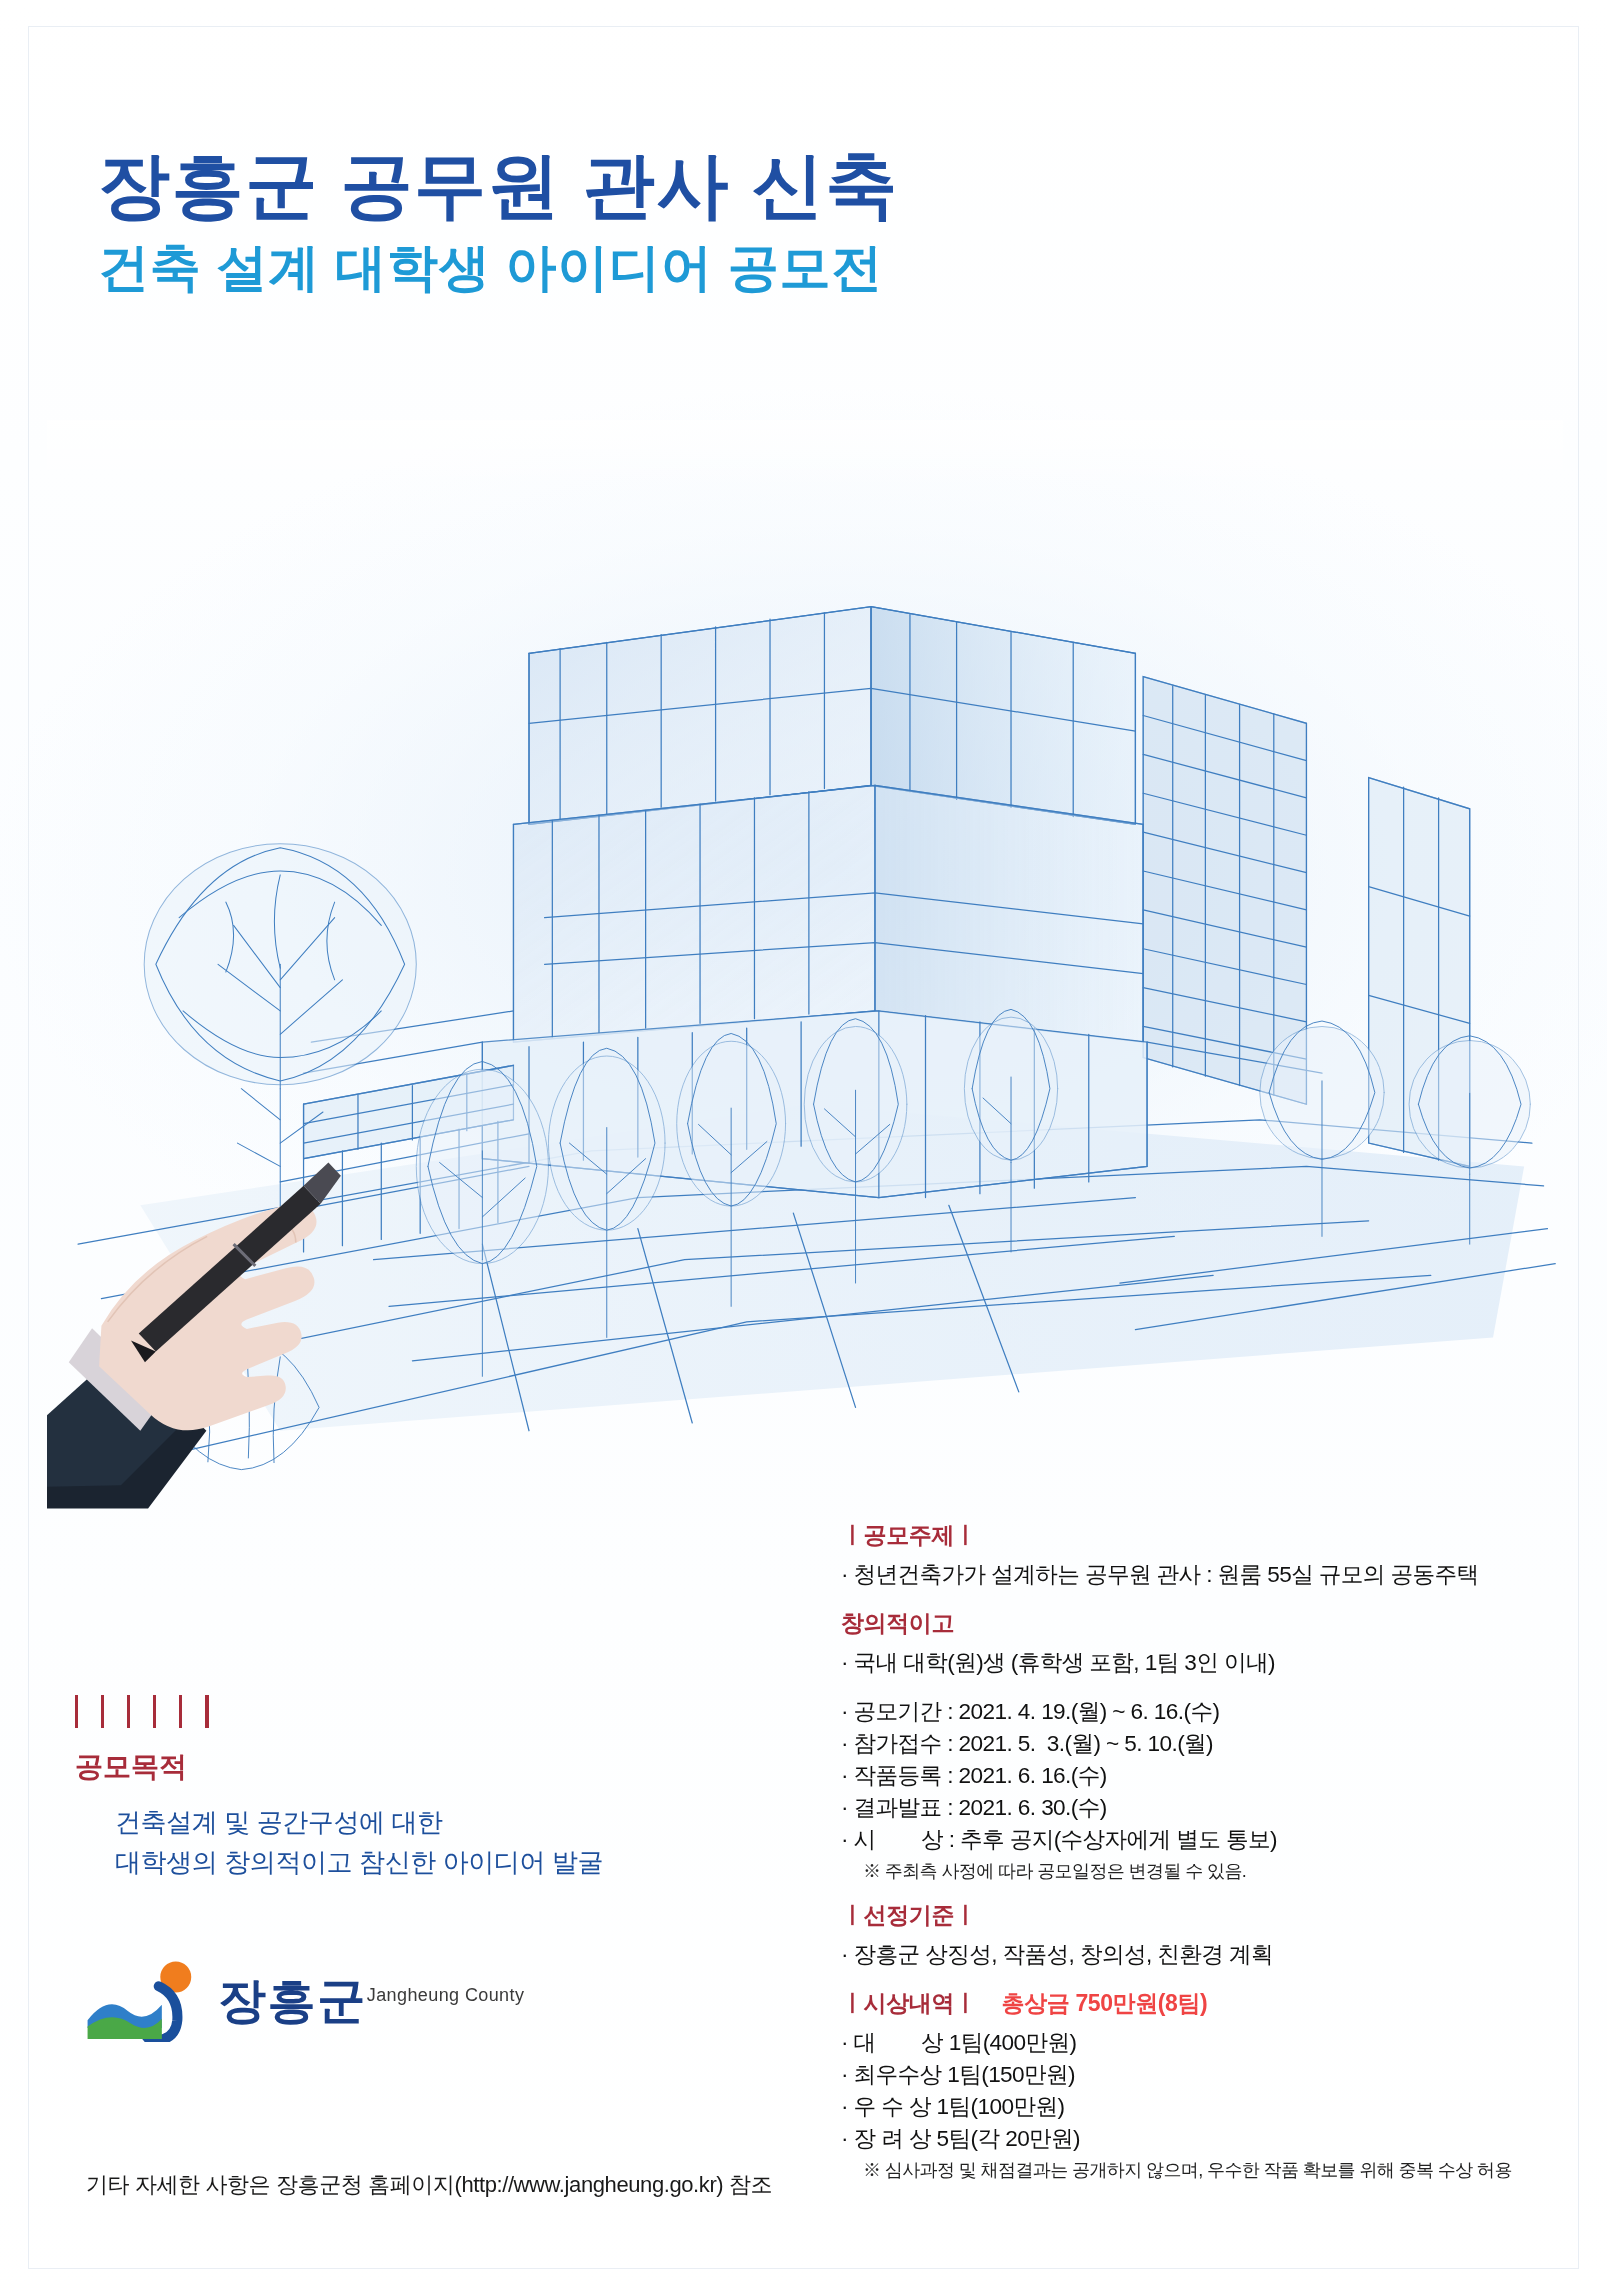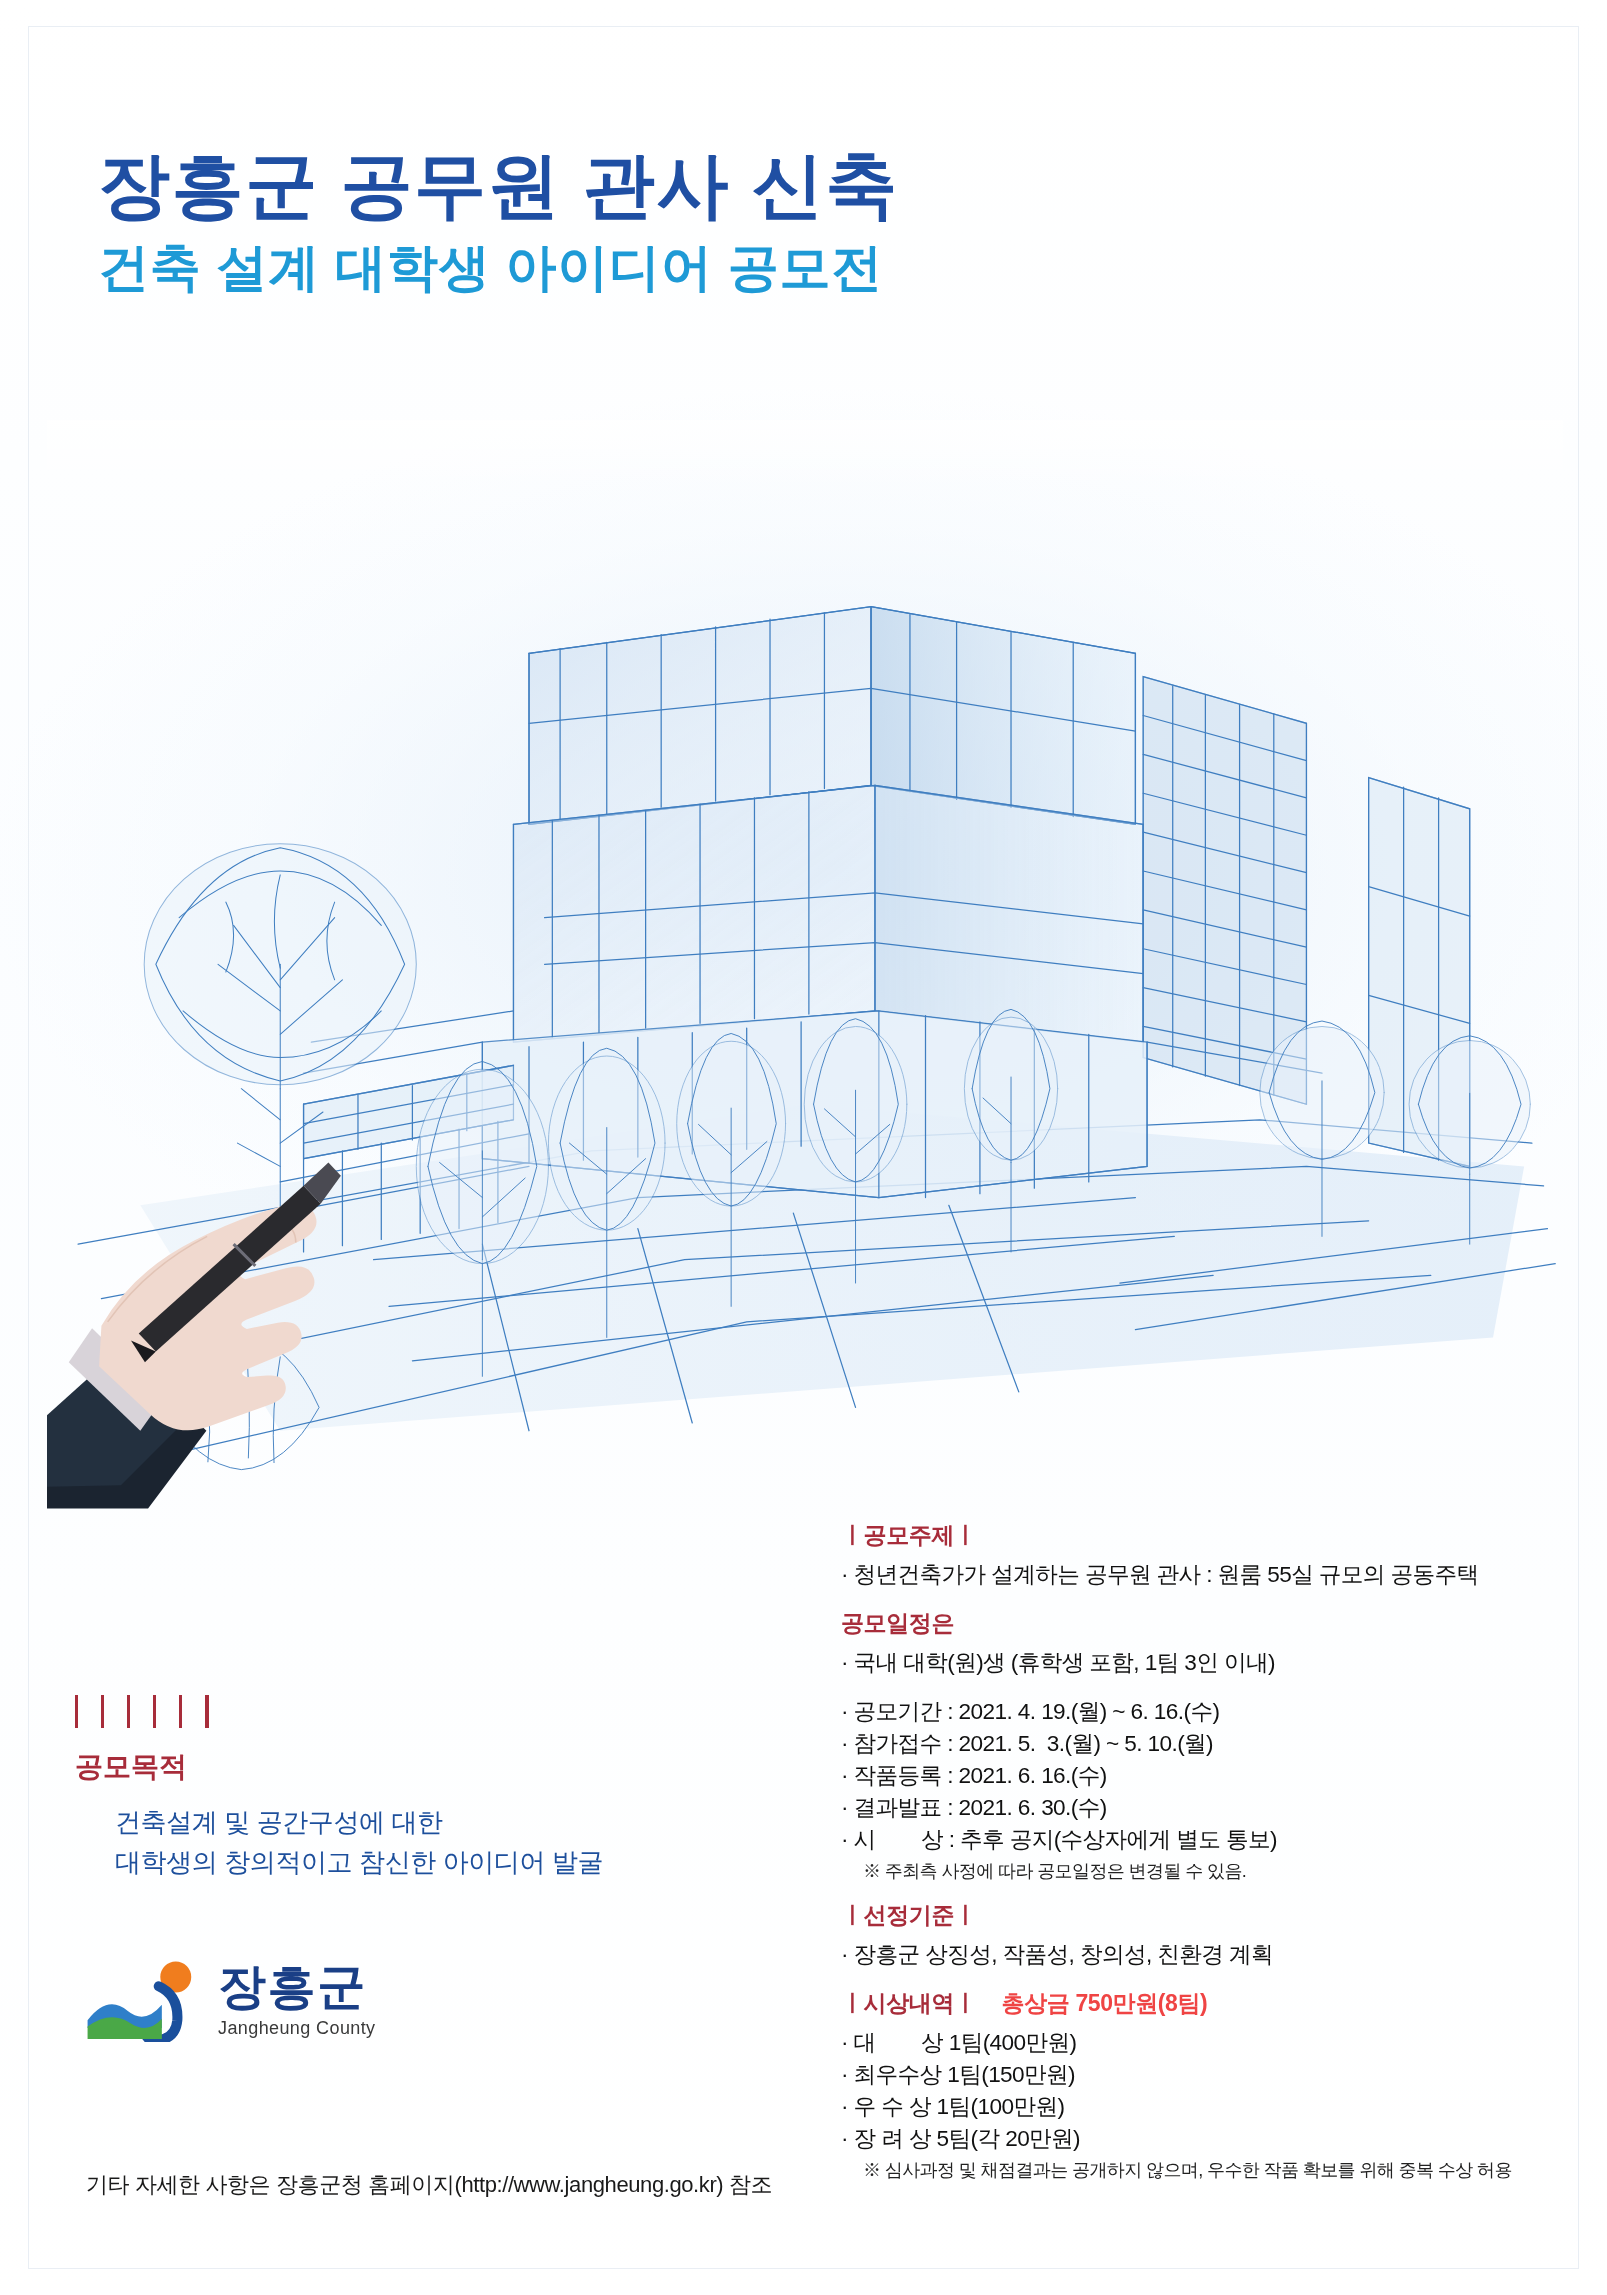--- a/index.html
+++ b/index.html
@@ -104,21 +104,21 @@
     align-items: center;
     gap: 17px;
   }
   .logo-mark {
     width: 117px;
     height: 82px;
     position: relative;
   }
   .logo-text-wrap {
     display: flex;
-    flex-direction: column;
+    flex-direction: row;
     justify-content: center;
   }
   .logo-ko {
     font-size: 48px;
     font-weight: bold;
     color: #1a3f86;
     letter-spacing: 1.6px;
     line-height: 1;
   }
   .logo-en {
@@ -378,21 +378,21 @@
   <div class="footnote">기타 자세한 사항은 장흥군청 홈페이지(http://www.jangheung.go.kr) 참조</div>
 
   <div class="info">
 
     <div class="sec">
       <div class="sec-head">ㅣ공모주제ㅣ</div>
       <div class="item">· 청년건축가가 설계하는 공무원 관사 : 원룸 55실 규모의 공동주택</div>
     </div>
 
     <div class="sec">
-      <div class="sec-head">공모일정은</div>
+      <div class="sec-head">창의적이고</div>
       <div class="item">· 국내 대학(원)생 (휴학생 포함, 1팀 3인 이내)</div>
     </div>
 
     <div class="sec">
       <div class="item">· 공모기간 : 2021. 4. 19.(월) ~ 6. 16.(수)</div>
       <div class="item">· 참가접수 : 2021. 5.  3.(월) ~ 5. 10.(월)</div>
       <div class="item">· 작품등록 : 2021. 6. 16.(수)</div>
       <div class="item">· 결과발표 : 2021. 6. 30.(수)</div>
       <div class="item">· 시        상 : 추후 공지(수상자에게 별도 통보)</div>
       <div class="note">※ 주최측 사정에 따라 공모일정은 변경될 수 있음.</div>

